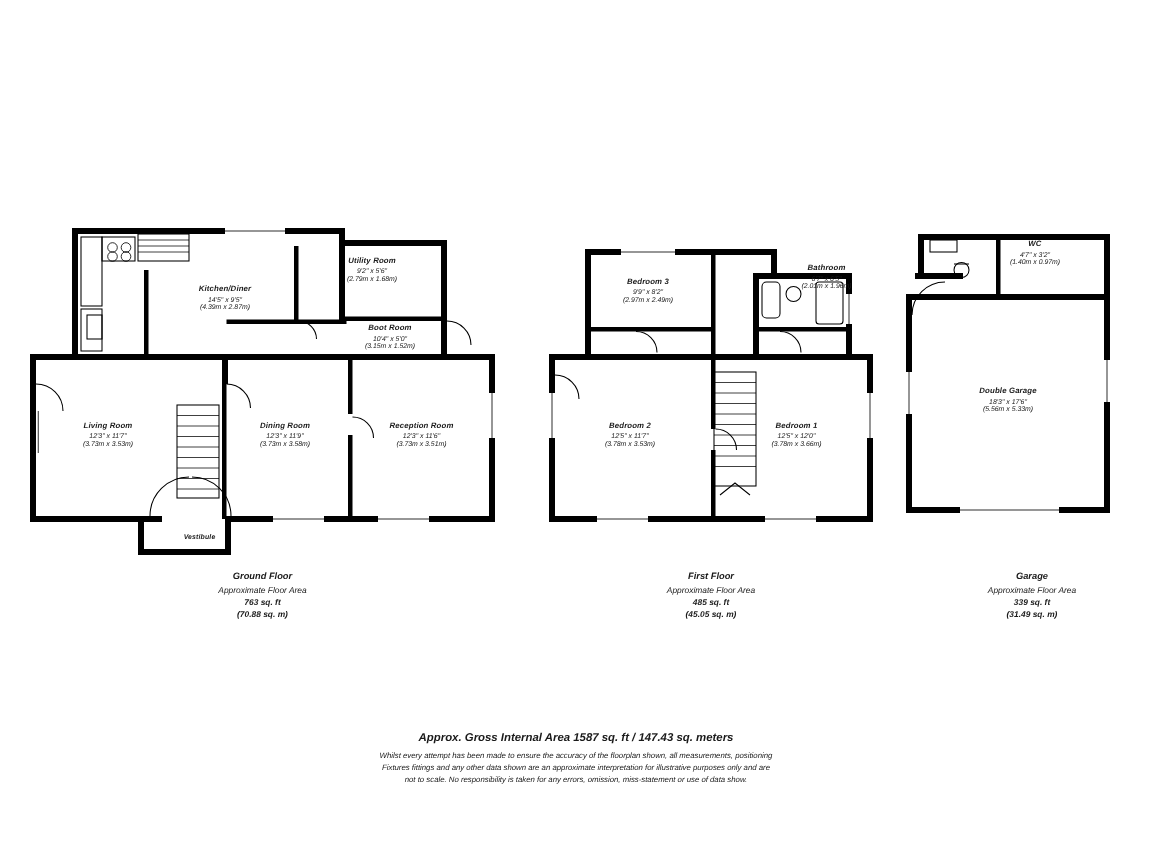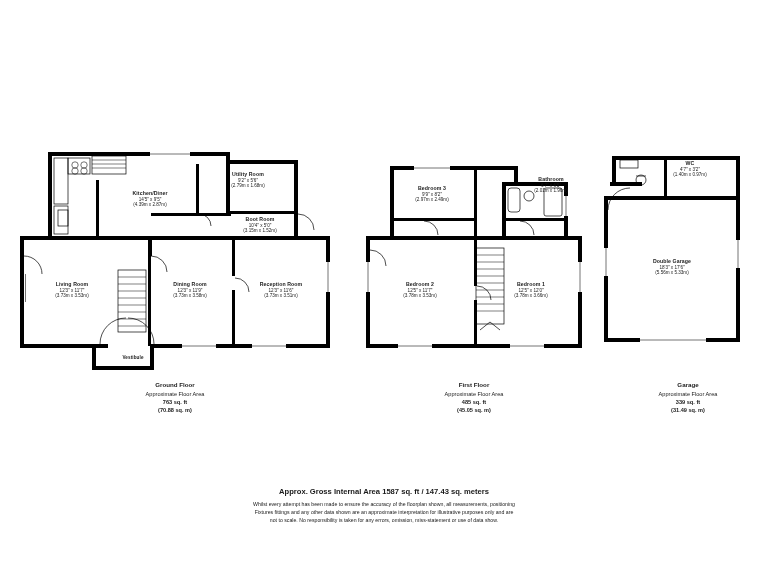--- a/index.html
+++ b/index.html
@@ -13,20 +13,21 @@
     position: relative;
     font-family: "Liberation Sans", sans-serif;
     color: #1a1a1a;
     overflow: hidden;
   }
   #stage {
     position: absolute;
     inset: 0;
     width: 768px;
     height: 576px;
+    font-style: italic;
   }
   
   .room-label {
     position: absolute;
     text-align: center;
     line-height: 1.25;
     white-space: nowrap;
     transform: translateX(-50%);
   }
   .room-label .nm {

